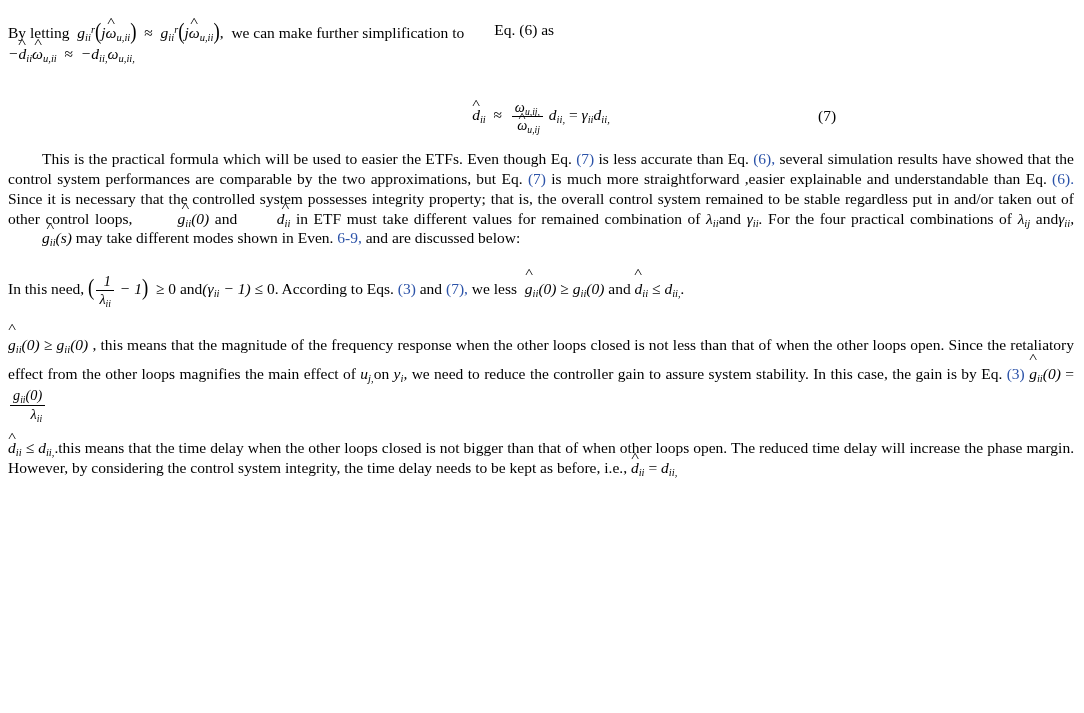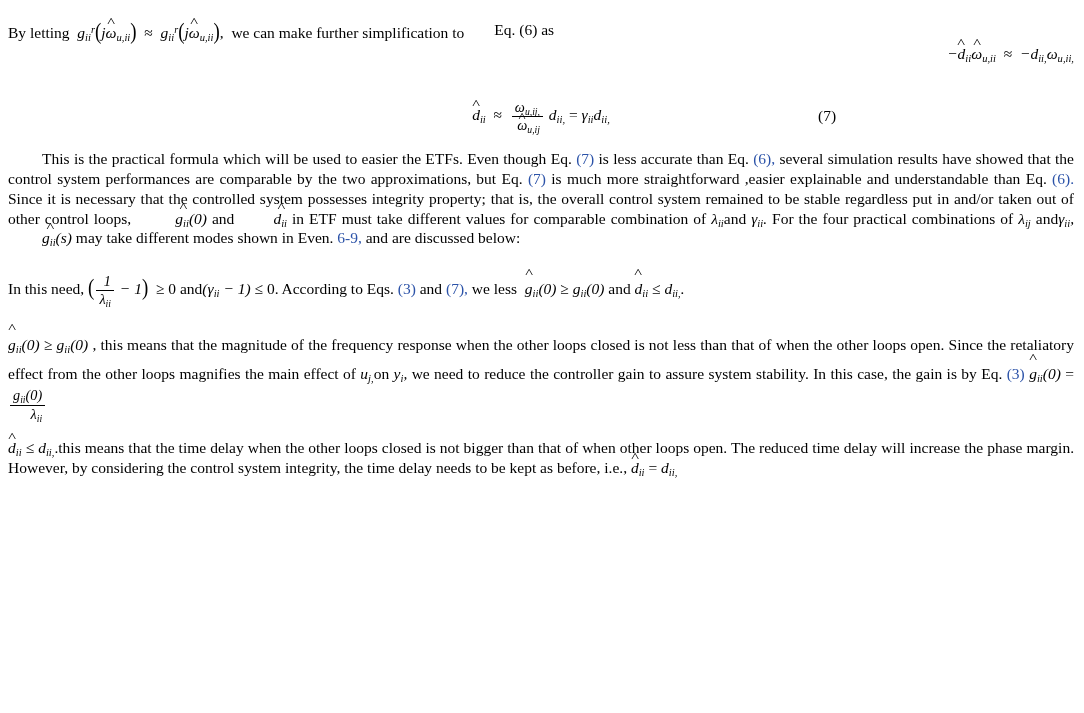--- a/index.html
+++ b/index.html
@@ -95,21 +95,21 @@
     padding: 1px 3px 0 3px;
   }
   .link {
     color: #2b52a8;
   }
   .bold {
     font-weight: bold;
   }
   .center-row {
     display: block;
-    text-align: right;
+    text-align: left;
   }
   .top-row {
     display: flex;
     align-items: flex-start;
   }
   .top-left {
     flex: 0 0 auto;
   }
   .top-right {
     margin-left: 30px;
@@ -186,21 +186,21 @@
     <span>is less accurate than Eq.</span>
     <span class="link">(6),</span>
     <span>several simulation results have showed that the control system performances are comparable by the two approximations, but Eq.</span>
     <span class="link">(7)</span>
     <span>is much more straightforward ,easier explainable and understandable than Eq.</span>
     <span class="link">(6).</span>
     <span>Since it is necessary that the controlled system possesses integrity property; that is, the overall control system remained to be stable regardless put in and/or taken out of other control loops,</span>
     <span class="mi">&nbsp;<span class="hat">g<span class="hatmark">^</span></span><sub>ii</sub>(0)</span>
     <span>and</span>
     <span class="mi"><span class="hat">d<span class="hatmark">^</span></span><sub>ii</sub></span>
-    <span>in ETF must take different values for comparable combination of</span>
+    <span>in ETF must take different values for remained combination of</span>
     <span class="mi">λ<sub>ii</sub></span><span>and</span>
     <span class="mi">γ<sub>ii</sub>.</span>
     <span>For the four practical combinations of</span>
     <span class="mi">λ<sub>ij</sub></span>
     <span>and</span><span class="mi">γ<sub>ii</sub>,</span>
     <span class="mi"><span class="hat">g<span class="hatmark">^</span></span><sub>ii</sub>(s)</span>
     <span>may take different modes shown in Even.</span>
     <span class="link">6-9,</span>
     <span>and are discussed below:</span>
   </p>

